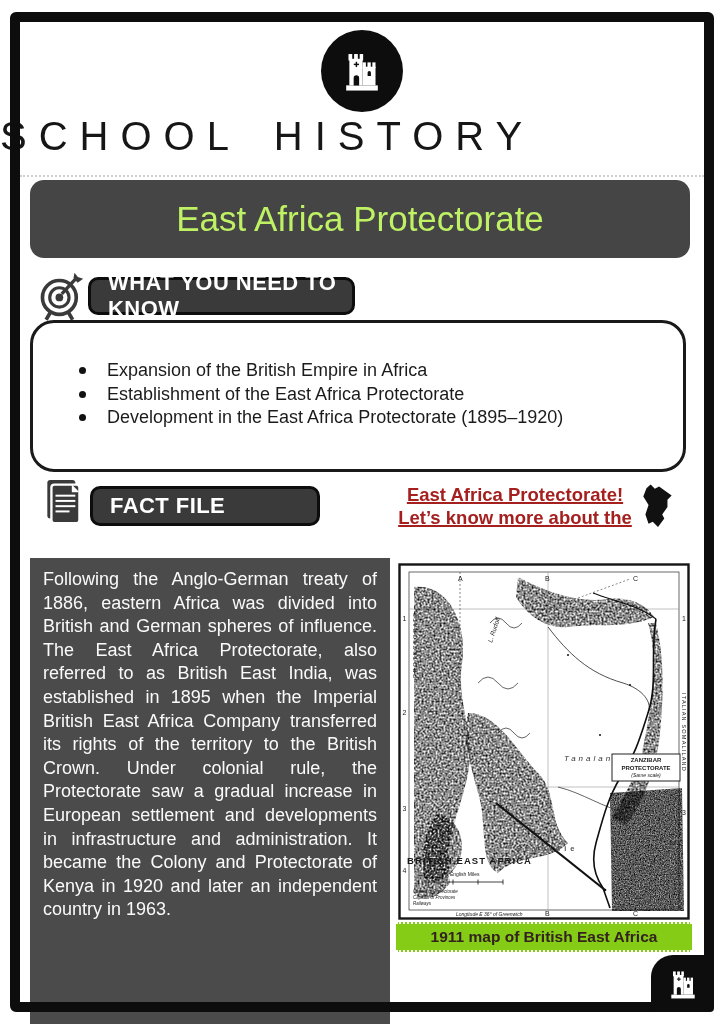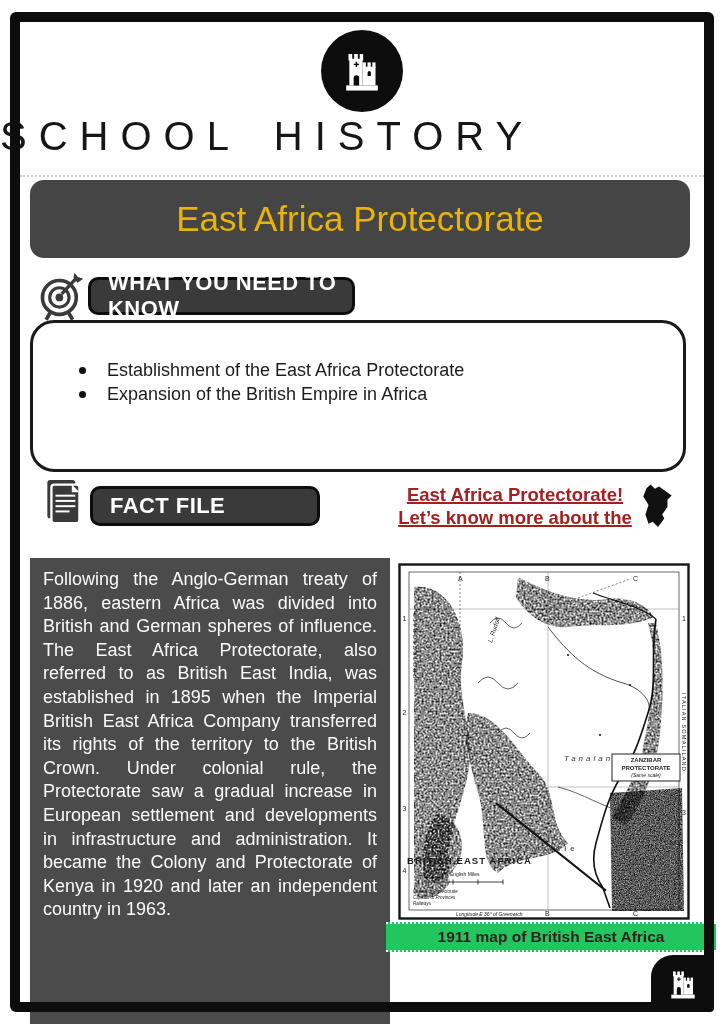--- a/index.html
+++ b/index.html
@@ -11,21 +11,21 @@
 
   .logo-circle{position:absolute;left:321px;top:30px;width:82px;height:82px;
                background:#0d0d0d;border-radius:50%;display:flex;align-items:center;justify-content:center;}
   .brand{position:absolute;top:114px;left:0;width:100%;
          font-size:40px;font-weight:500;letter-spacing:0.30em;word-spacing:0.28em;color:#161616;}
 
   .divider{position:absolute;left:20px;right:20px;top:175px;border-top:2px dotted #cfcfcf;}
 
   .title-banner{position:absolute;left:30px;top:180px;width:660px;height:78px;
                 background:#454545;border-radius:14px;display:flex;align-items:center;justify-content:center;
-                color:#eab308;font-size:35px;font-weight:400;box-sizing:border-box;}
+                color:#bef264;font-size:35px;font-weight:400;box-sizing:border-box;}
 
   .icon-abs{position:absolute;}
   .pill{position:absolute;background:#3a3a3a;border:3px solid #0d0d0d;border-radius:10px;
         color:#fff;font-weight:bold;display:flex;align-items:center;box-sizing:border-box;
         padding-left:17px;font-size:22px;letter-spacing:0.02em;}
   .pill-know{left:88px;top:277px;width:267px;height:38px;}
   .pill-fact{left:90px;top:486px;width:230px;height:40px;}
 
   .bullets-box{position:absolute;left:30px;top:320px;width:656px;height:152px;
                border:3px solid #1a1a1a;border-radius:24px;background:#fff;box-sizing:border-box;}
@@ -36,22 +36,22 @@
 
   .callout{position:absolute;left:396px;top:484px;width:238px;text-align:center;
            color:#a51f1f;font-weight:bold;font-size:18.5px;line-height:22.5px;
            text-decoration:underline;text-decoration-thickness:2px;cursor:pointer;}
 
   .article-box{position:absolute;left:30px;top:558px;width:360px;height:512px;
                background:#4b4b4b;color:#fafafa;box-sizing:border-box;
                padding:10px 13px;font-size:18px;line-height:23.6px;text-align:justify;}
 
   .map-wrap{position:absolute;left:398px;top:563px;width:292px;height:357px;background:#fff;}
-  .caption{position:absolute;left:386px;top:922px;width:330px;height:30px;
-           background:#22c55e;border-top:2px dotted #fff;border-bottom:2px dotted #fff;
+  .caption{position:absolute;left:396px;top:922px;width:296px;height:30px;
+           background:#84cc16;border-top:2px dotted #fff;border-bottom:2px dotted #fff;
            display:flex;align-items:center;justify-content:center;
            font-size:15.5px;font-weight:bold;color:#33221f;box-sizing:border-box;}
 
   .corner-logo{position:absolute;right:10px;bottom:12px;width:63px;height:57px;background:#0d0d0d;
                border-radius:22px 6px 4px 6px;display:flex;align-items:center;justify-content:center;z-index:6;}
 
   .map-label{fill:#1a1a1a;}
 </style>
 </head>
 <body>
@@ -99,25 +99,29 @@
     <line x1="26.5" y1="38.5" x2="30" y2="44.5" stroke="#3a3a3a" stroke-width="3"></line>
   </svg>
   <div class="pill pill-know">
     <span>WHAT YOU NEED TO KNOW</span>
   </div>
 
   <div class="bullets-box">
     <div class="bullets">
       <div class="bullet-row">
         <span class="bullet-dot"></span>
+        <span class="bullet-text">Expansion of the British Empire in Africa</span>
+      </div>
+      <div class="bullet-row">
+        <span class="bullet-dot"></span>
         <span class="bullet-text">Establishment of the East Africa Protectorate</span>
       </div>
       <div class="bullet-row">
         <span class="bullet-dot"></span>
-        <span class="bullet-text">Expansion of the British Empire in Africa</span>
+        <span class="bullet-text">Development in the East Africa Protectorate (1895–1920)</span>
       </div>
     </div>
   </div>
 
   <svg class="icon-abs" style="left:40px;top:477px;" width="52" height="56" viewBox="0 0 44 48">
     <rect x="6" y="2.5" width="24" height="33" rx="2.5" fill="#3a3a3a"></rect>
     <rect x="9.5" y="6.5" width="24" height="33" rx="2.5" fill="#3a3a3a" stroke="#ffffff" stroke-width="2"></rect>
     <path d="M27 6.5 l6.5 6.5 -6.5 0 Z" fill="#ffffff"></path>
     <g stroke="#ffffff" stroke-width="1.7">
       <line x1="13" y1="16" x2="30" y2="16"></line>

